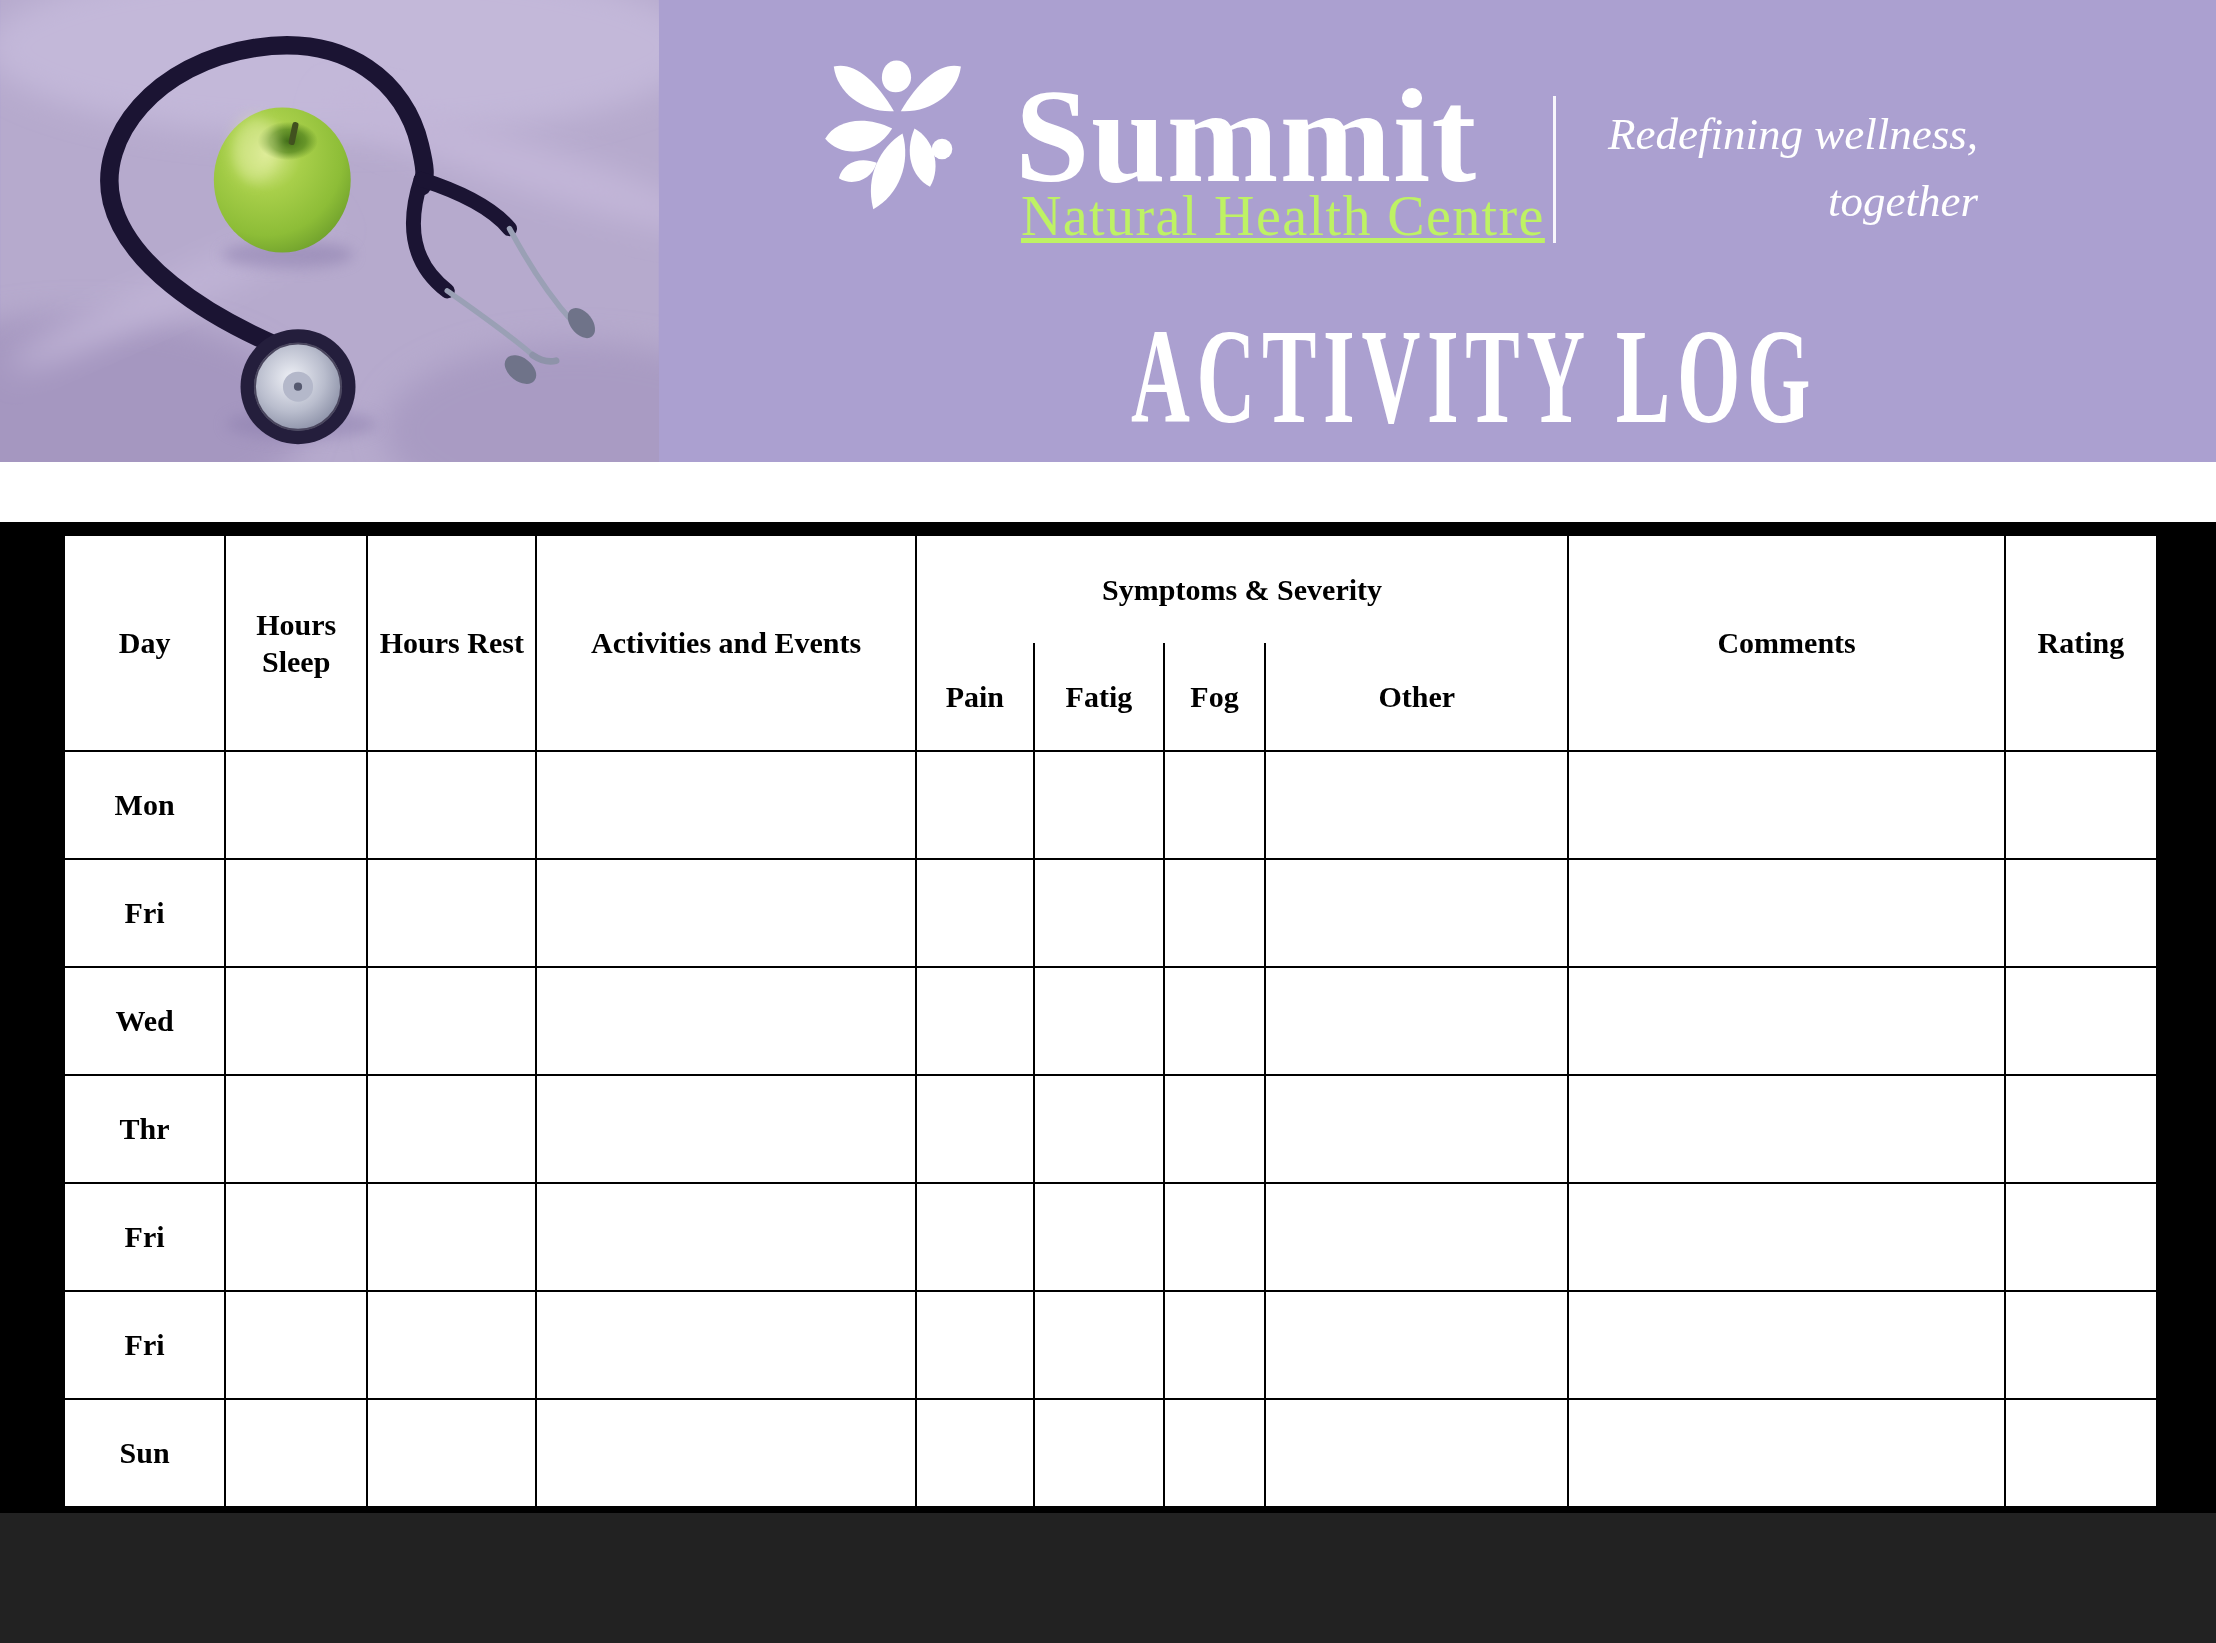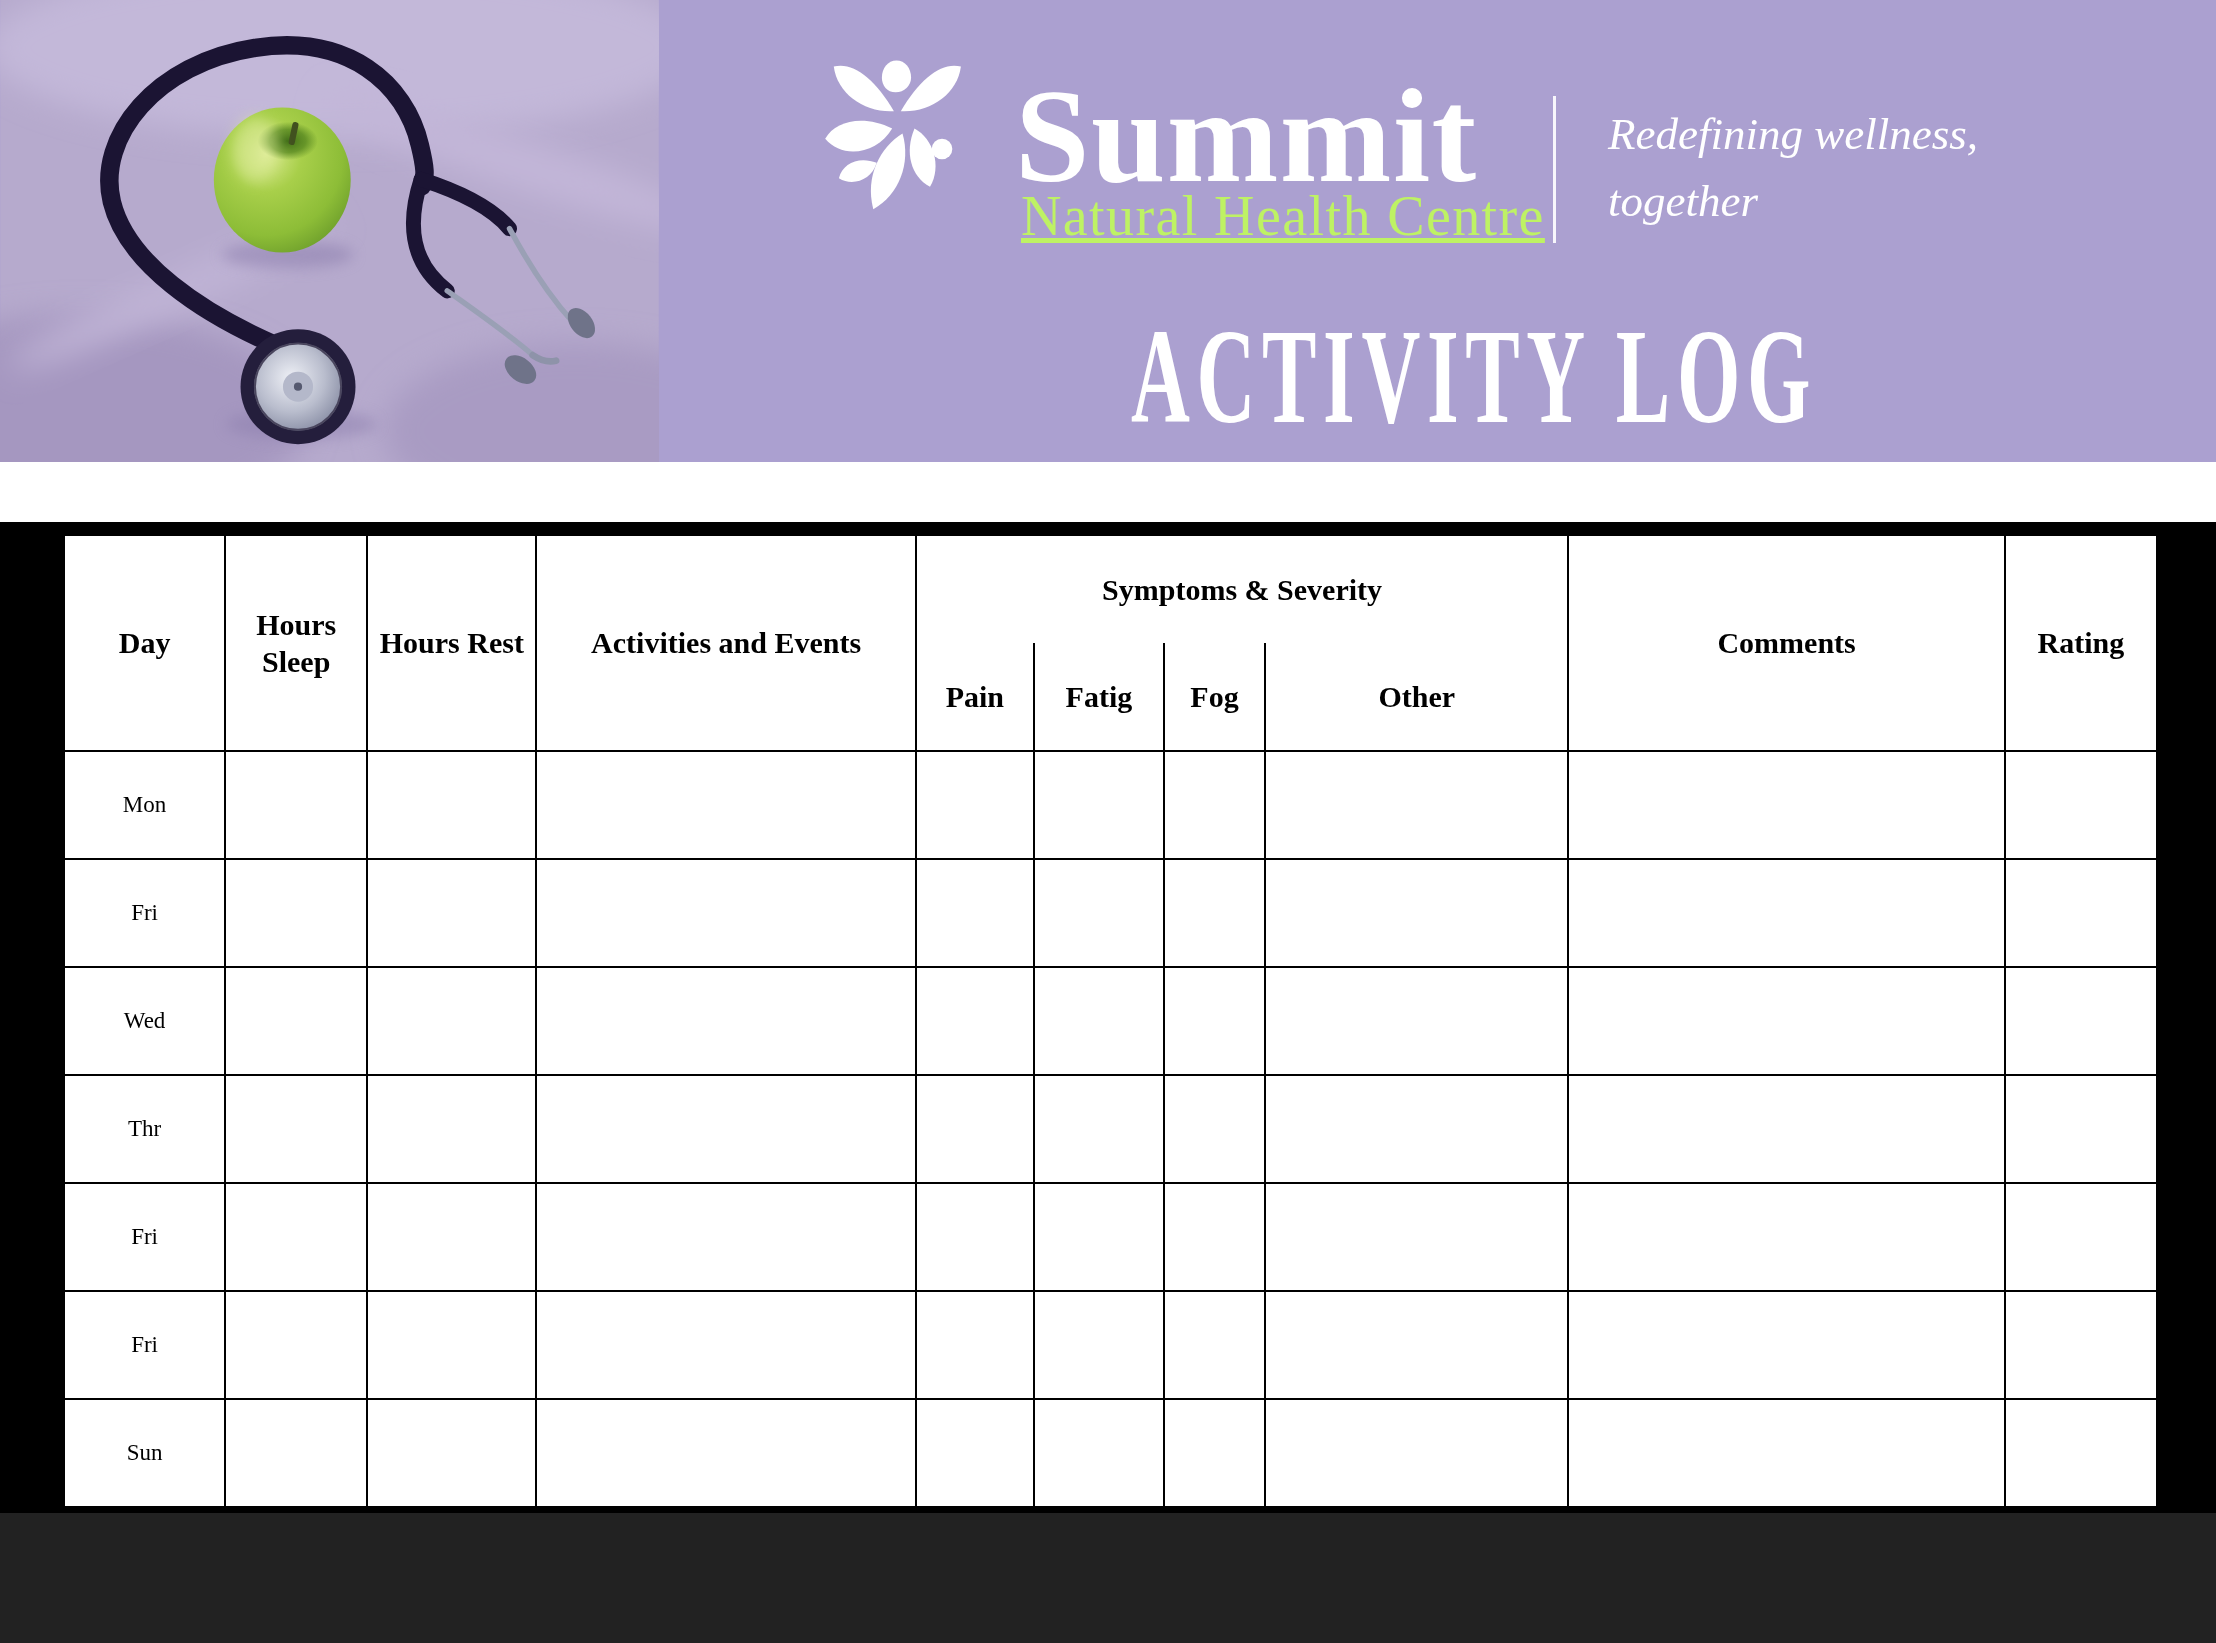--- a/index.html
+++ b/index.html
@@ -10,33 +10,33 @@
   .white-strip{position:absolute;left:0;top:462px;width:2216px;height:60px;background:#ffffff;}
   .hero{position:absolute;left:0;top:0;width:659px;height:462px;}
   .logo-icon{position:absolute;left:816px;top:58px;width:173px;height:189px;}
   .brand-name{position:absolute;left:1015px;top:69px;font-size:134px;line-height:1;
               font-weight:bold;color:#ffffff;letter-spacing:1.4px;white-space:nowrap;}
   .brand-sub{position:absolute;left:1021px;top:188px;font-size:56px;line-height:1;
              color:#bef264;letter-spacing:1.4px;white-space:nowrap;text-decoration:underline;}
   .divider{position:absolute;left:1553px;top:96px;width:2.7px;height:147px;
            background:rgba(255,255,255,.9);}
   .tagline{position:absolute;left:1608px;top:101px;font-size:45px;line-height:67px;
-           font-style:italic;color:#ffffff;white-space:nowrap;}
+           font-style:italic;color:#ffffff;white-space:nowrap;text-align:right;}
   .page-title{position:absolute;left:1131px;top:308px;font-size:136px;line-height:1;
               font-weight:bold;color:#ffffff;letter-spacing:11px;white-space:nowrap;
               transform:scaleX(.60);transform-origin:left top;}
   
   .log-table{position:absolute;left:63px;top:534px;border-collapse:collapse;
              table-layout:fixed;width:2095px;background:#ffffff;}
   .log-table th,.log-table td{border:2.1px solid #000;padding:0;text-align:center;
              vertical-align:middle;color:#000;background:#fff;overflow:hidden;}
   .log-table th{font-size:30px;font-weight:bold;line-height:1.25;}
   .log-table th.group{border-bottom:none;}
   .log-table th.sub{border-top:none;}
-  .log-table td.day{font-size:23px;font-weight:normal;}
+  .log-table td.day{font-size:30px;font-weight:bold;}
   .hrow{height:108px;}
   .drow{height:108px;}
   
   .credit{position:absolute;left:832px;top:1588px;font-size:29px;font-weight:bold;
           color:#86674b;letter-spacing:0.7px;white-space:nowrap;
           text-shadow:1.4px 0 1.4px rgba(50,70,160,.55), -1.4px 0 1.4px rgba(210,120,40,.45);
           filter:blur(0.4px);}
 </style>
 </head>
 <body>

